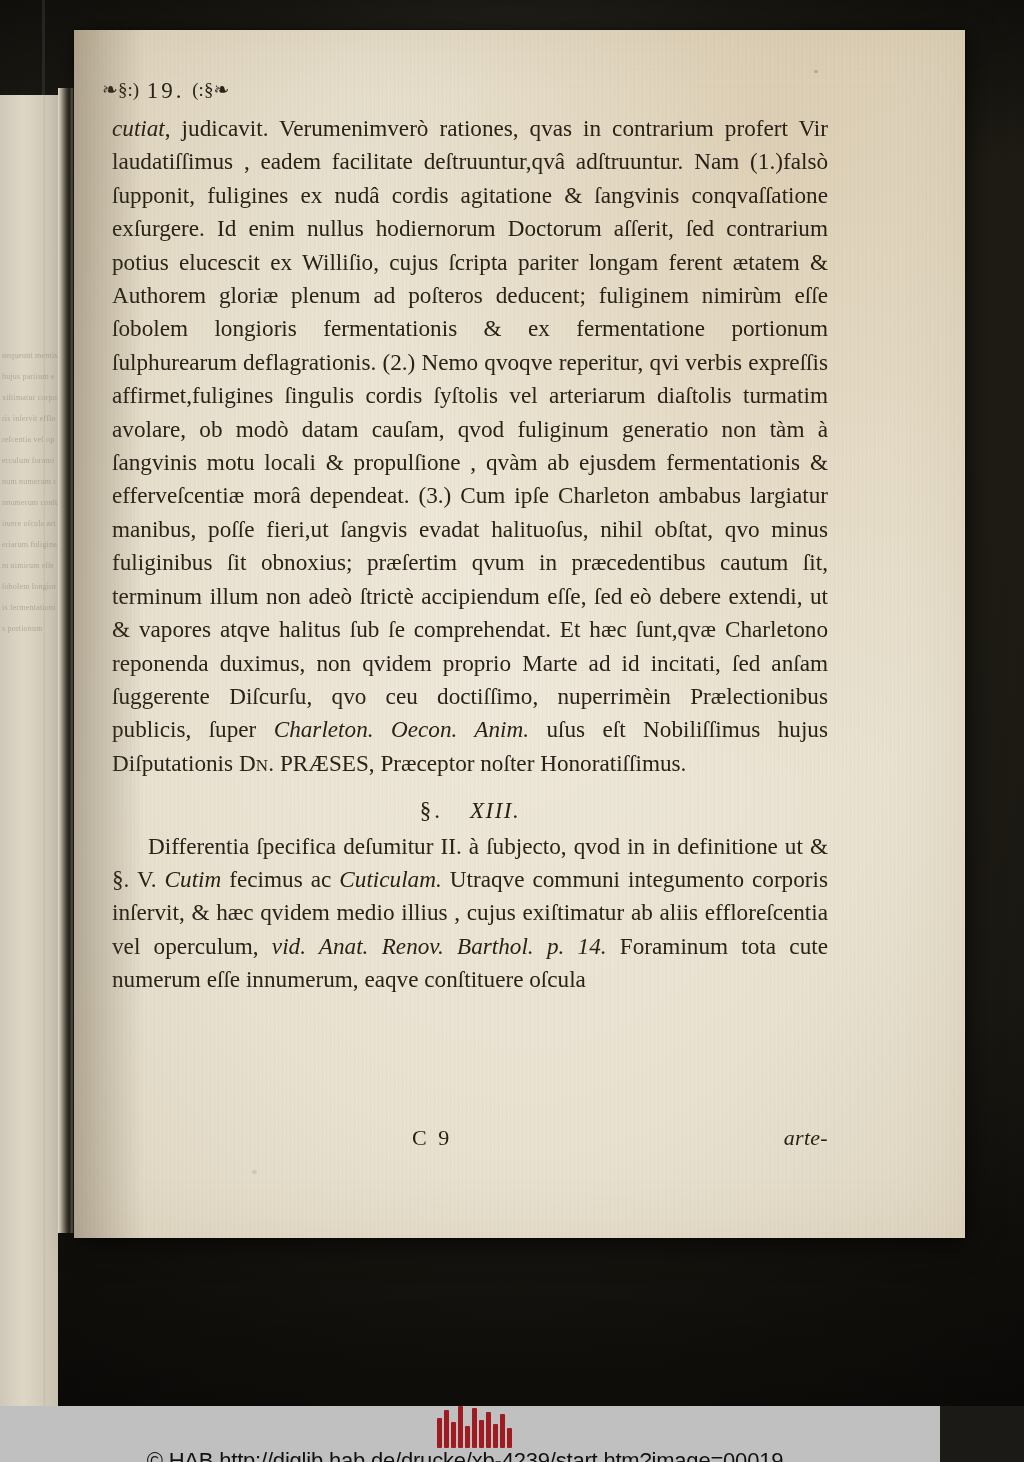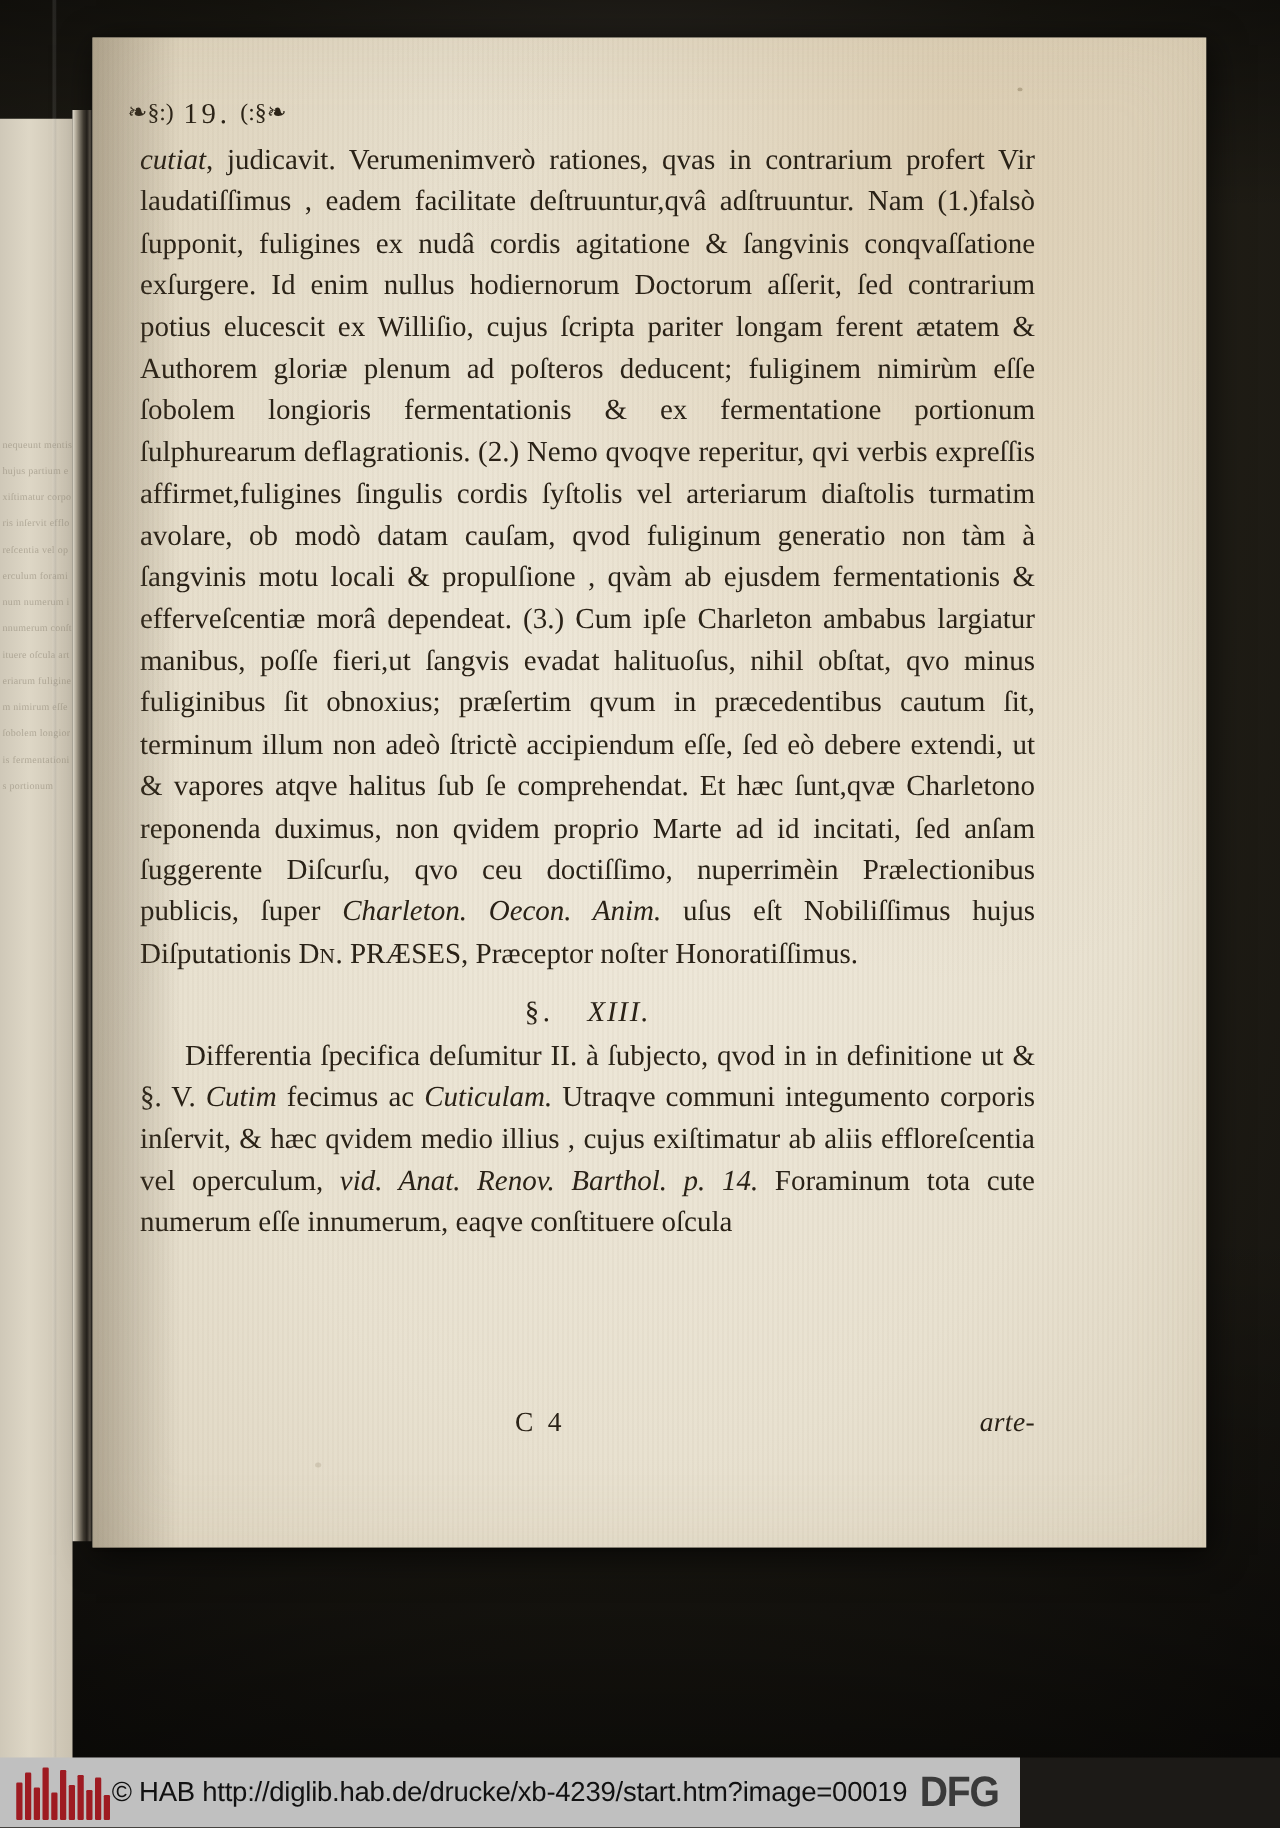--- a/index.html
+++ b/index.html
@@ -112,23 +112,23 @@
     position:absolute;left:38px;top:1095px;width:716px;
     color:#2a2217;font-size:22px;
     display:flex;align-items:baseline;
   }
   #signature-mark{margin-left:300px;letter-spacing:3px;}
   #catchword{margin-left:auto;letter-spacing:.3px;font-style:italic;}
   .spot{position:absolute;border-radius:50%;background:rgba(120,104,76,.40);}
 
   
   #watermark-bar{
-    position:absolute;left:0;top:1406px;width:816px;height:56px;
+    position:absolute;left:0;top:1406px;width:940px;height:56px;
     background:#c0c0c0;
-    display:flex;align-items:center;
+    display:flex;align-items:center;flex-direction:column;
   }
   #hab-logo{
     width:84px;height:44px;margin-left:8px;
     display:flex;align-items:flex-end;justify-content:center;gap:2px;
   }
   #hab-logo i{display:block;width:5px;background:#9e1b22;border-radius:1px;}
   #wm-text{
     flex:1;text-align:center;
     font-family:"Liberation Sans", sans-serif;
     font-size:22px;color:#111;letter-spacing:-.2px;
@@ -171,21 +171,21 @@
       <div id="section-heading">
         <span class="sect">§.</span>
         &nbsp;&nbsp;
         <span class="numeral">XIII.</span>
       </div>
 
       <p><span class="para-indent"></span><span>Differentia ſpecifica deſumitur II. à ſubjecto, qvod in in definitione ut &amp; §. V. </span><span class="ital">Cutim</span><span> fecimus ac </span><span class="ital">Cuticulam.</span><span>  Utraqve communi integumento corporis inſervit, &amp; hæc qvidem medio illius , cujus exiſtimatur ab aliis effloreſcentia vel operculum, </span><span class="ital">vid. Anat. Renov. Barthol. p. 14.</span><span> Foraminum tota cute numerum eſſe innumerum, eaqve conſtituere oſcula</span></p>
     </div>
 
     <div id="foot-line">
-      <span id="signature-mark">C 4</span>
+      <span id="signature-mark">C 9</span>
       <span id="catchword">arte-</span>
     </div>
 
   </div>
 </div>
 
 <div id="watermark-bar">
   <div id="hab-logo">
       <i style="height: 30px;"></i>
       <i style="height: 38px;"></i>

